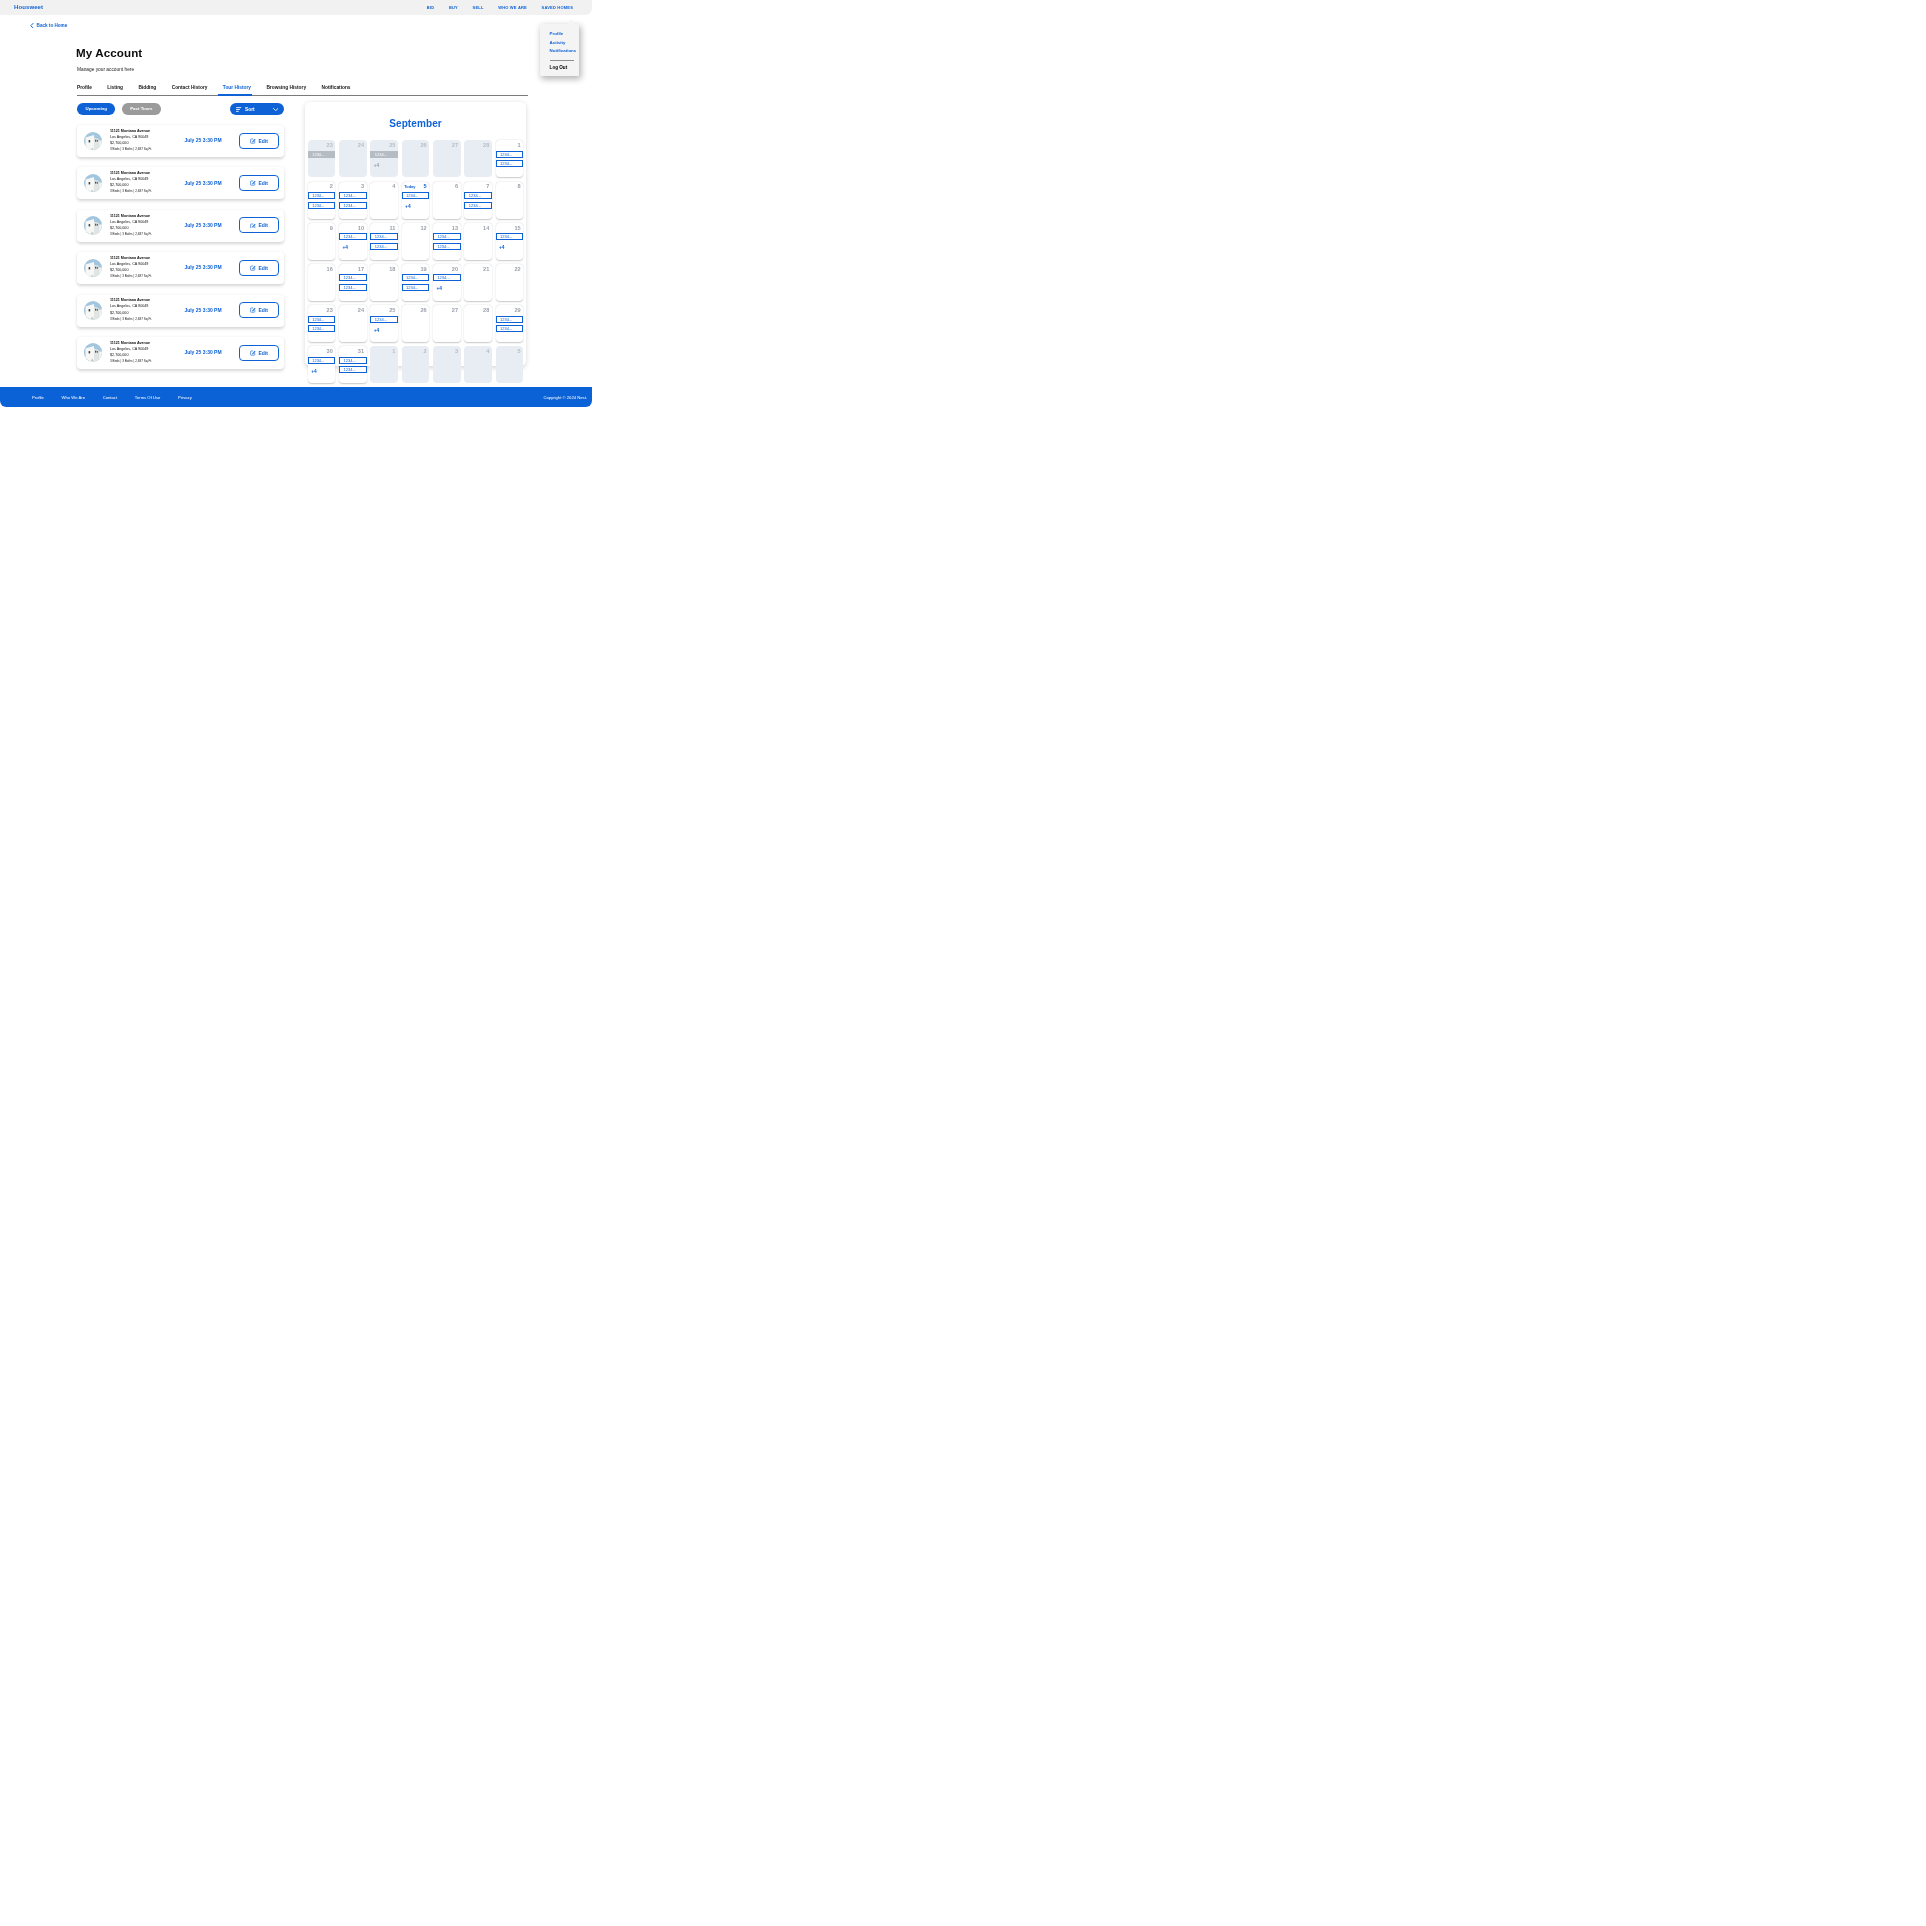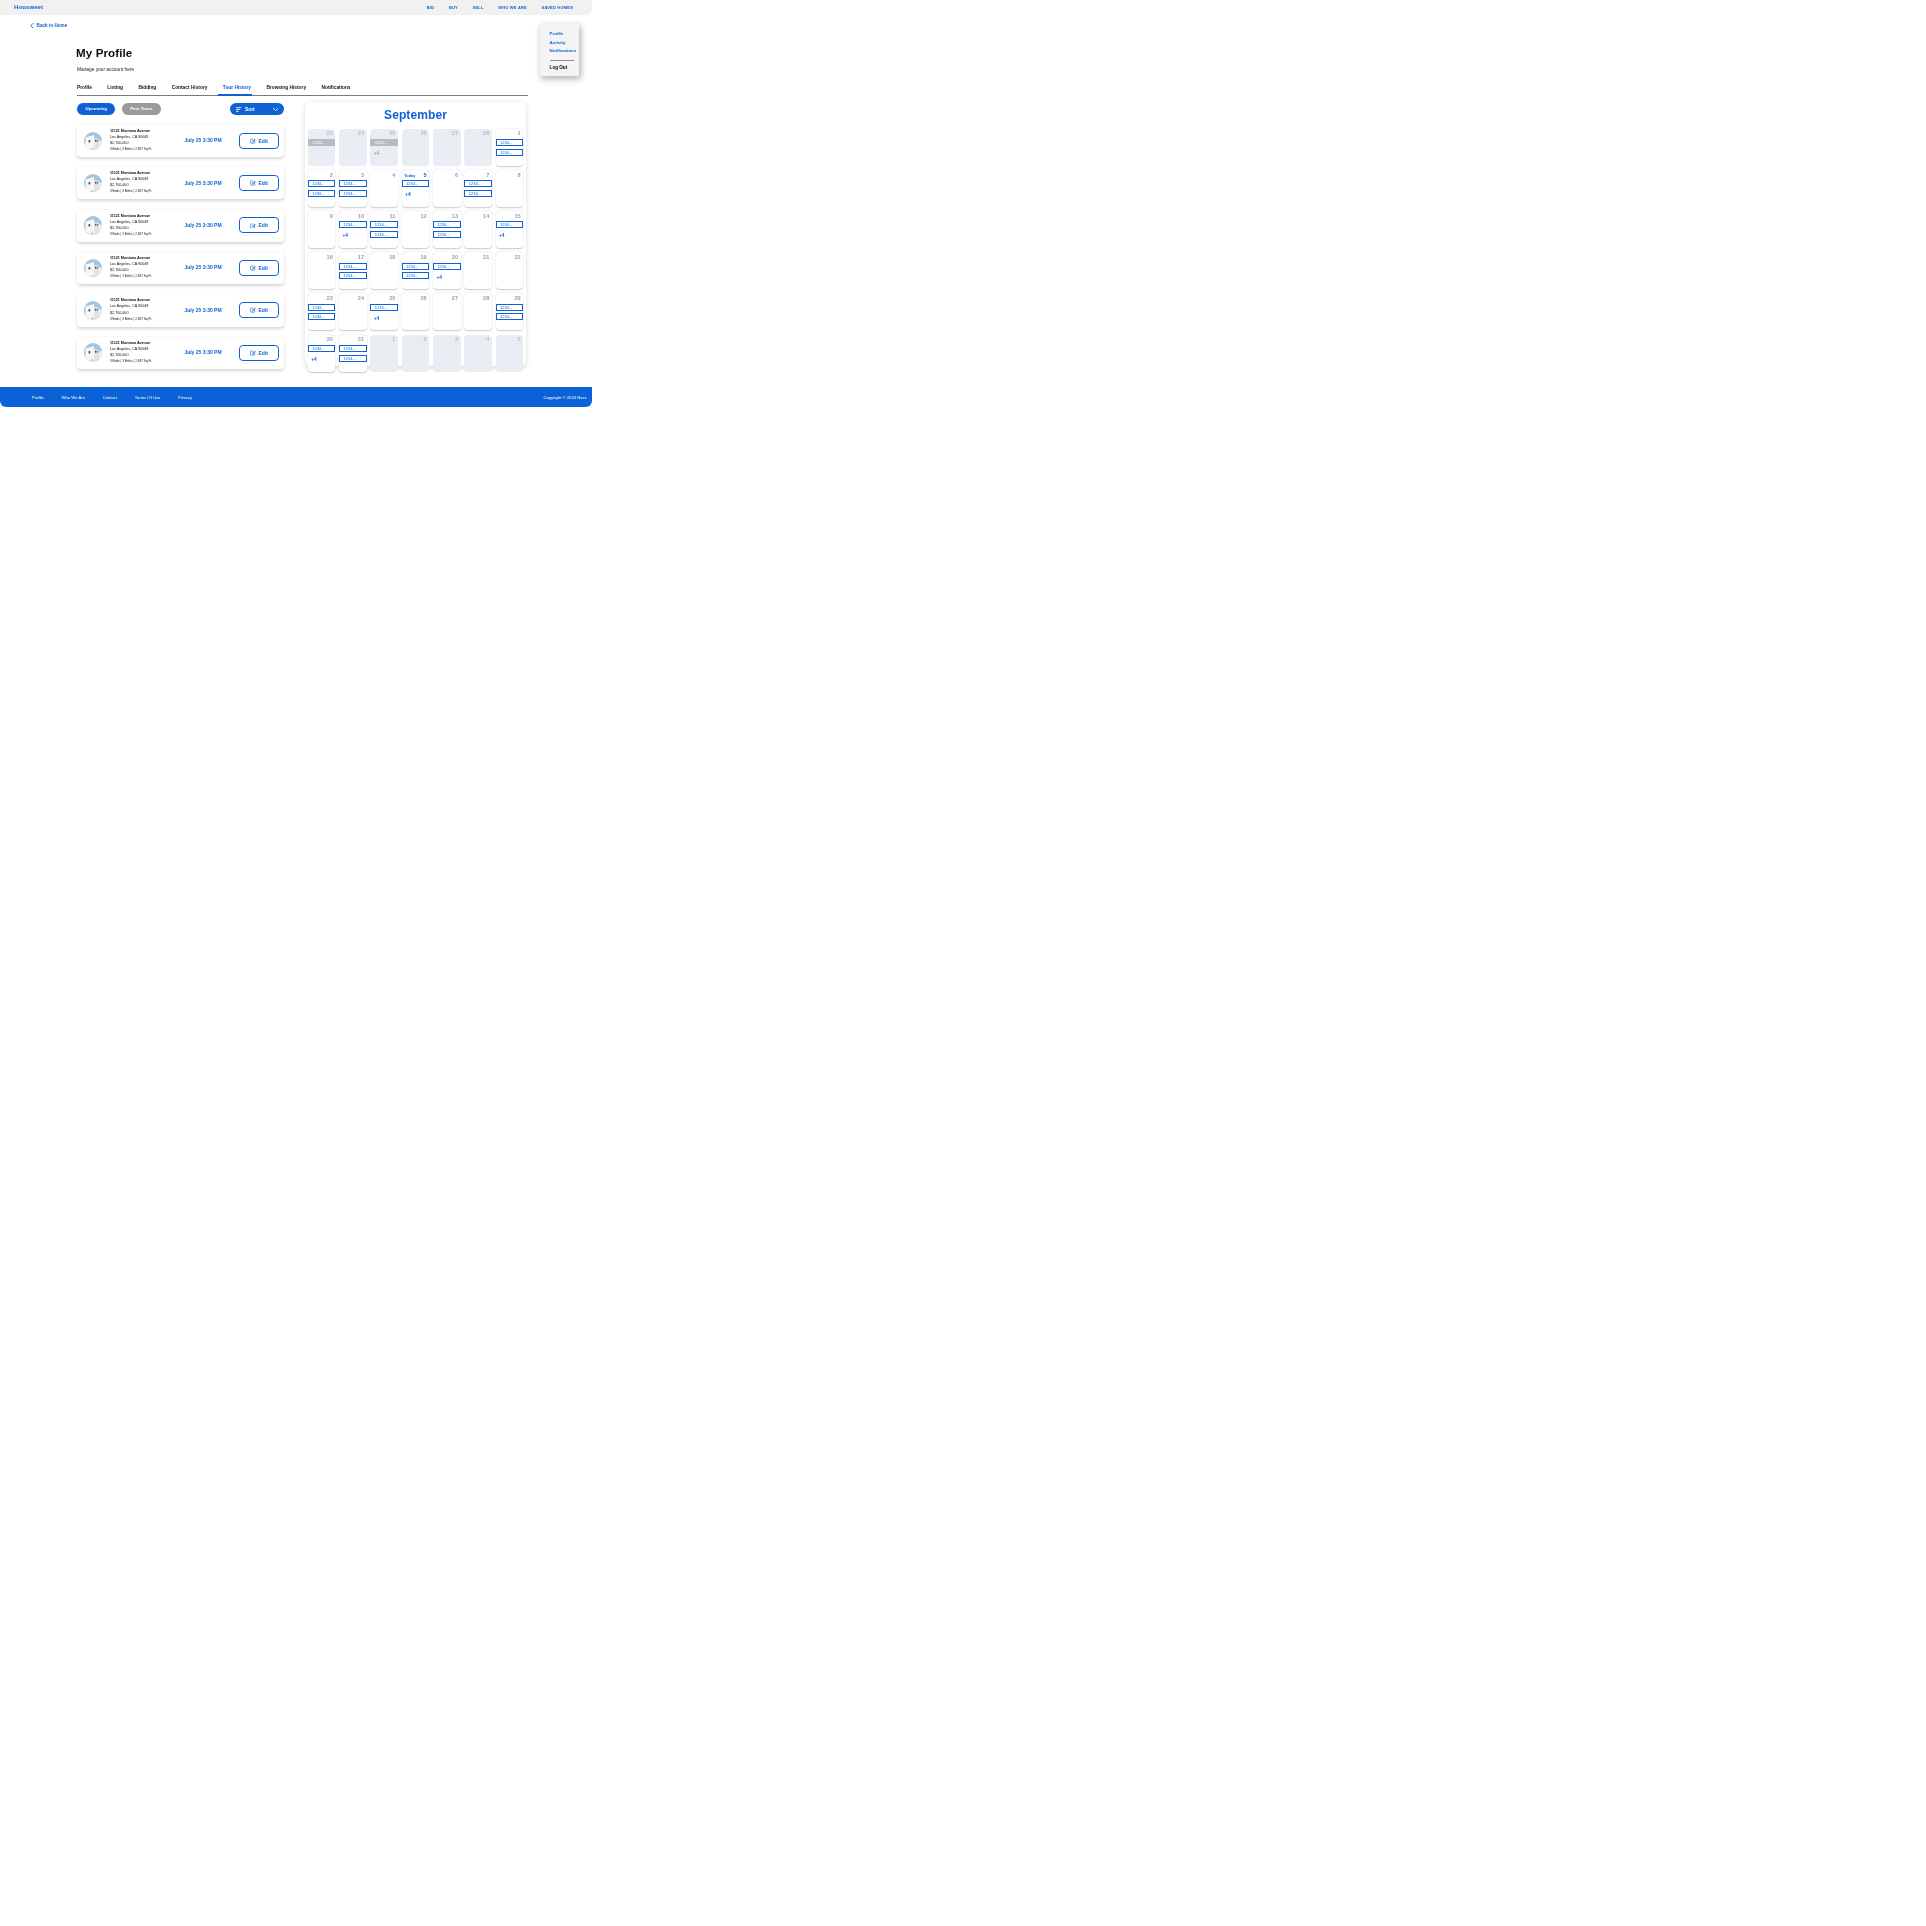--- a/index.html
+++ b/index.html
@@ -61,21 +61,21 @@
   .t-specs{font-size:3.1px;color:#222;margin-top:1.9px;}
   .t-date{position:absolute;left:97px;top:12.3px;width:58px;text-align:center;
     font-size:5px;font-weight:700;color:#0E62D6;}
   .edit-btn{position:absolute;right:5px;top:7.7px;width:40px;height:16px;border-radius:3.9px;
     border:1px solid #0E62D6;background:#fff;color:#0E62D6;font-weight:700;font-size:5px;
     display:flex;align-items:center;justify-content:center;gap:2.7px;cursor:pointer;font-family:inherit;}
 
   
   .calendar{position:absolute;left:305px;top:102px;width:221px;height:264px;background:#fff;
     border-radius:5.4px;box-shadow:0 1.5px 5.4px rgba(0,0,0,.16);box-sizing:border-box;padding:5.4px 2.7px 0;}
-  .cal-title{margin:1px;text-align:center;color:#0E62D6;font-size:12px;font-weight:800;letter-spacing:0.1px;}
+  .cal-title{margin:11px;text-align:center;color:#0E62D6;font-size:10px;font-weight:800;letter-spacing:0.1px;}
   .cal-grid{margin-top:6.2px;display:grid;grid-template-columns:repeat(7,1fr);gap:4.2px 3.5px;}
   .cal-cell{position:relative;height:37px;background:#fff;border-radius:3.9px;
     box-shadow:0 0.4px 1.5px rgba(0,0,0,.22);padding:1.9px 2.7px 0;box-sizing:border-box;overflow:hidden;cursor:pointer;}
   .cal-cell.muted{background:#E8EDF3;box-shadow:none;}
   .cell-head{display:flex;justify-content:flex-end;align-items:baseline;height:7px;}
   .today-label{margin-right:auto;font-size:3.9px;font-weight:700;color:#0E62D6;}
   .day-num{font-size:5.6px;font-weight:700;color:#9AA1AA;}
   .muted .day-num{color:#B5BDC7;}
   .today .day-num{color:#0E62D6;}
   .chip{margin:1.5px -2.7px 0;height:7px;line-height:6.2px;background:#fff;border:0.6px solid #0E62D6;
@@ -118,21 +118,21 @@
     <div class="menu-logout">Log Out</div>
   </div>
 
   <a class="back-link">
     <svg width="3.5" height="5.4" viewBox="0 0 9 14">
       <path d="M8 1 L2 7 L8 13" fill="none" stroke="#0E62D6" stroke-width="2.4" stroke-linecap="round" stroke-linejoin="round"></path>
     </svg>
     <span>Back to Home</span>
   </a>
 
-  <h1 class="page-title">My Profile</h1>
+  <h1 class="page-title">My Account</h1>
   <p class="subtitle">Manage your account here</p>
 
   <div class="tabs" id="tabs">
       <div class="tab">Profile</div>
       <div class="tab">Listing</div>
       <div class="tab">Bidding</div>
       <div class="tab">Contact History</div>
       <div class="tab active">Tour History</div>
       <div class="tab">Browsing History</div>
       <div class="tab">Notifications</div>

